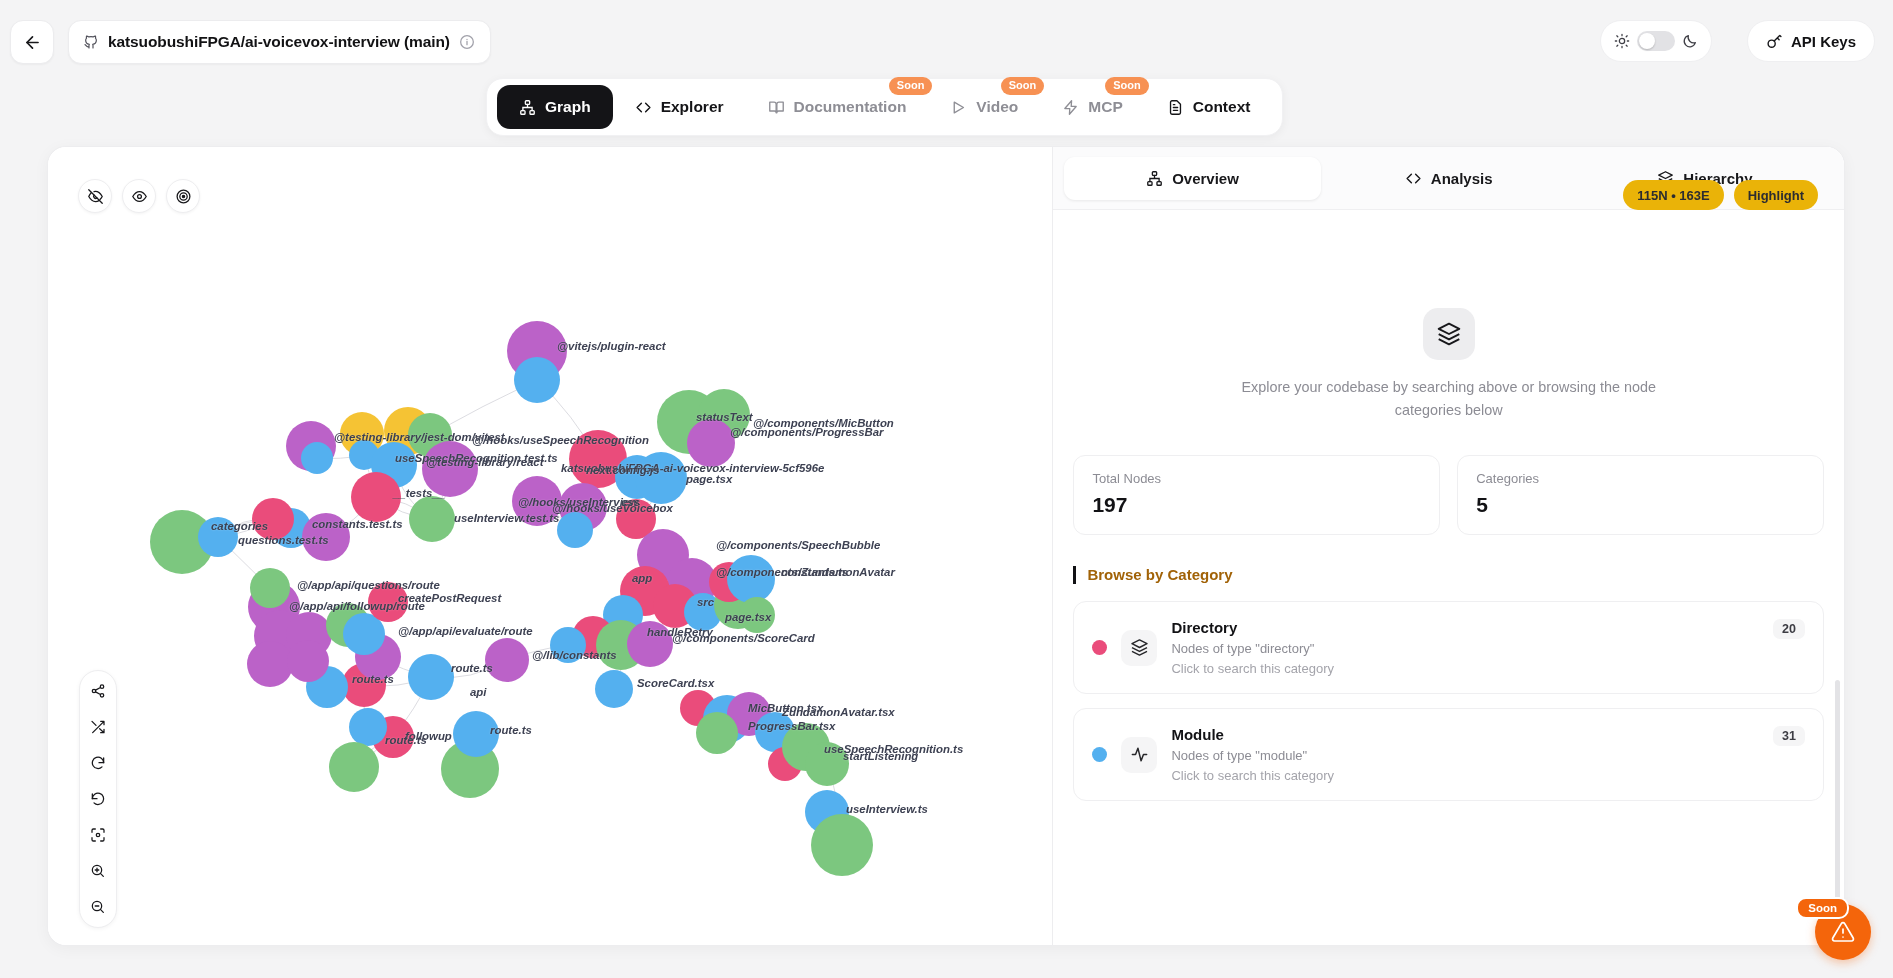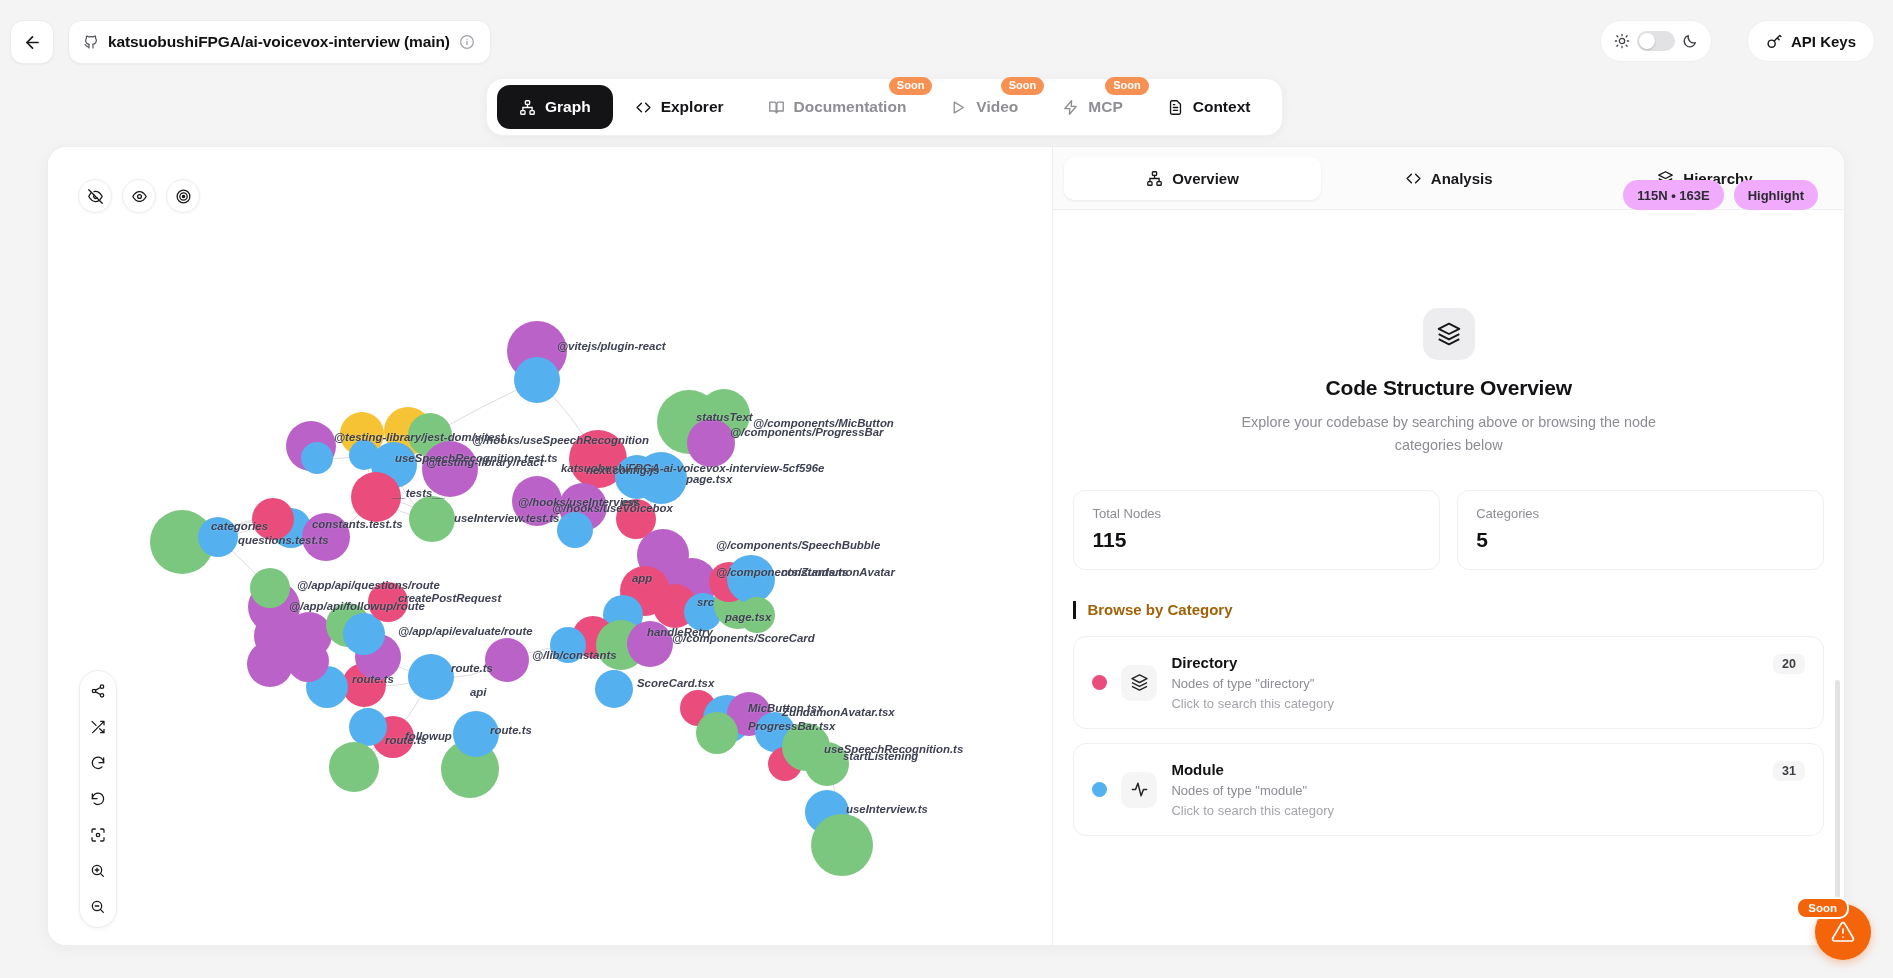--- a/index.html
+++ b/index.html
@@ -110,21 +110,21 @@
     background: #fff; border: 1px solid #eeeef0;
     display: flex; align-items: center; justify-content: center;
     cursor: pointer; box-shadow: 0 1px 3px rgba(0,0,0,.05);
   }
   .graph-stats {
     position: absolute; right: 75px; top: 180px; z-index: 9;
     display: flex; gap: 10px; align-items: center;
   }
   .stat-pill, .highlight-pill {
     height: 30px; padding: 0 14px; border-radius: 15px;
-    background: #f0abfc; color: #2c2c30;
+    background: #eab308; color: #2c2c30;
     font-size: 13px; font-weight: 700;
     display: flex; align-items: center; cursor: pointer;
   }
   .graph-tools-left {
     position: absolute; left: 79px; top: 670px; z-index: 9;
     width: 38px;
     background: #fff; border: 1px solid #eeeef0; border-radius: 19px;
     display: flex; flex-direction: column; align-items: center;
     padding: 9px 0; gap: 14px;
     box-shadow: 0 1px 4px rgba(0,0,0,.05);
@@ -643,28 +643,27 @@
 
     <div class="scroll-area">
       <div class="hero">
         <div class="hero-icon">
           <svg width="26" height="26" viewBox="0 0 24 24" fill="none" stroke="#18181b" stroke-width="1.8" stroke-linejoin="round">
               <path d="M12 2.5L2.5 7.2 12 12l9.5-4.8z"></path>
               <path d="M2.5 12.2L12 17l9.5-4.8"></path>
               <path d="M2.5 16.8L12 21.5l9.5-4.7"></path>
             </svg>
         </div>
-        <h2>Code Structure Overview</h2>
         <p>Explore your codebase by searching above or browsing the node categories below</p>
       </div>
 
       <div class="stats-row">
         <div class="stat-card">
           <div class="k">Total Nodes</div>
-          <div class="v">115</div>
+          <div class="v">197</div>
         </div>
         <div class="stat-card">
           <div class="k">Categories</div>
           <div class="v">5</div>
         </div>
       </div>
 
       <div class="browse-title">Browse by Category</div>
 
       <div class="cat-list">

